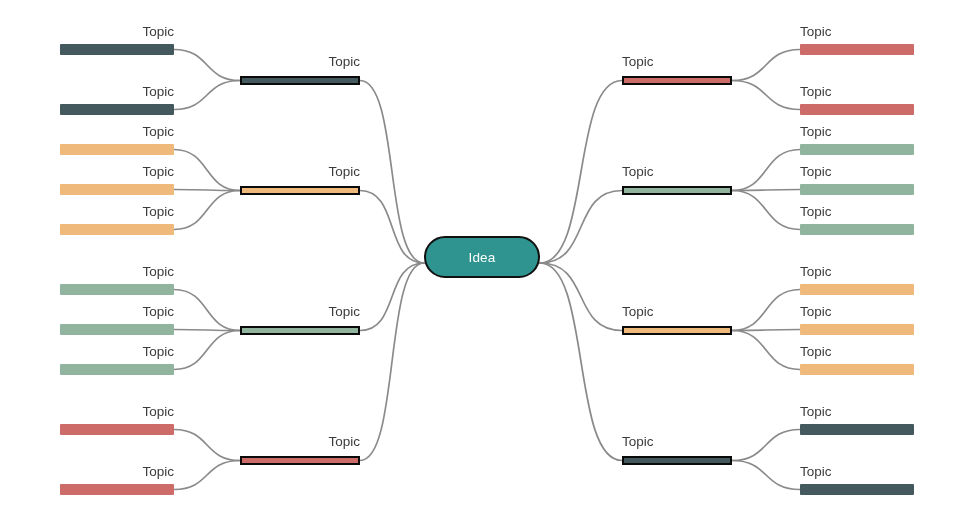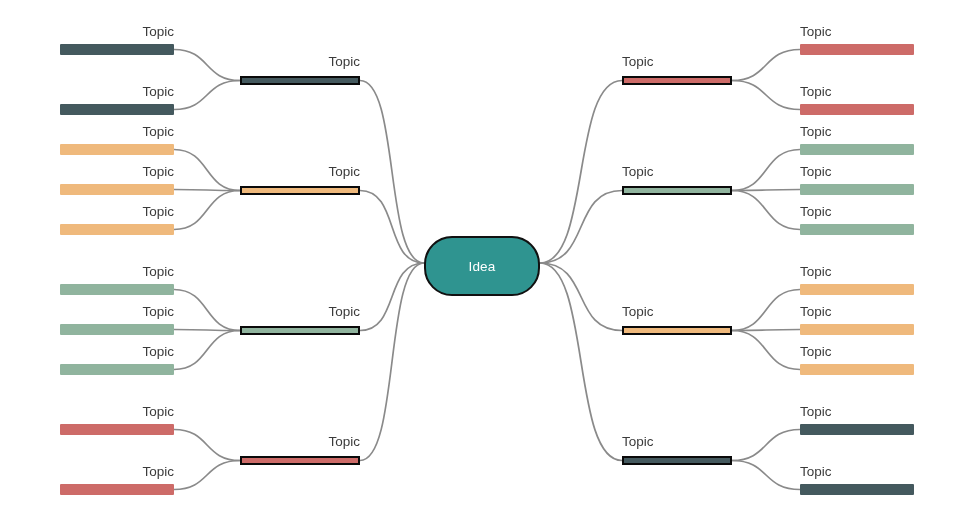--- a/index.html
+++ b/index.html
@@ -160,17 +160,17 @@
       <div class="leaf-bar" style="left: 800px; top: 364px; width: 114px; background: rgb(239, 185, 124);"></div>
       <div class="leaf-label align-left" style="left: 800px; top: 344px; width: 120px; text-align: left;">Topic</div>
       <div class="mid-bar" style="left: 622px; top: 456px; width: 110px; background: rgb(68, 89, 94); border-color: rgb(10, 10, 10);"></div>
       <div class="mid-label align-left" style="left: 622px; top: 434px; width: 120px; text-align: left;">Topic</div>
       <div class="leaf-bar" style="left: 800px; top: 424px; width: 114px; background: rgb(68, 89, 94);"></div>
       <div class="leaf-label align-left" style="left: 800px; top: 404px; width: 120px; text-align: left;">Topic</div>
       <div class="leaf-bar" style="left: 800px; top: 484px; width: 114px; background: rgb(68, 89, 94);"></div>
       <div class="leaf-label align-left" style="left: 800px; top: 464px; width: 120px; text-align: left;">Topic</div>
     </div>
 
-  <div id="center-node" style="left: 424px; top: 236px; width: 116px; height: 60px; background: rgb(47, 148, 144); border-color: rgb(17, 17, 17);">
+  <div id="center-node" style="left: 424px; top: 236px; width: 116px; height: 42px; background: rgb(47, 148, 144); border-color: rgb(17, 17, 17);">
     <span class="center-text">Idea</span>
   </div>
 
 </div>
 
 </body></html>

